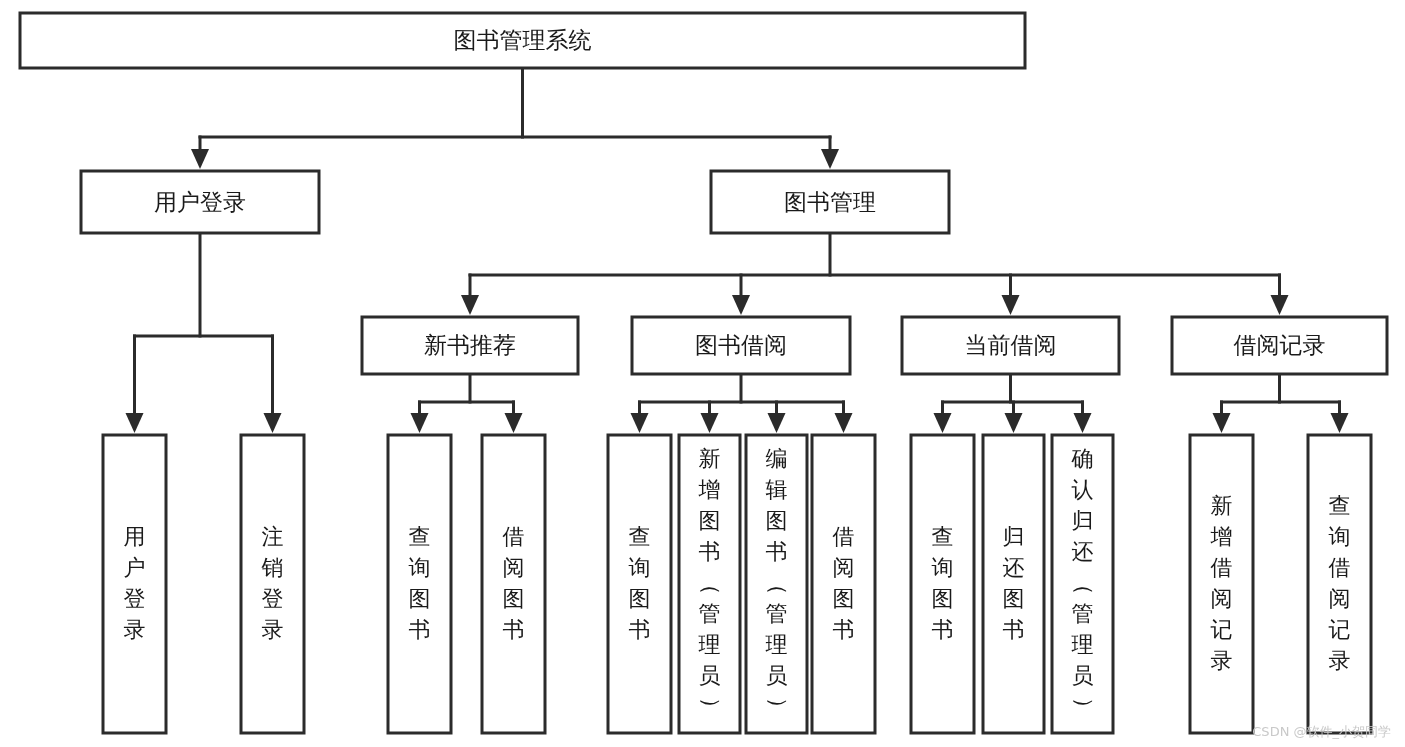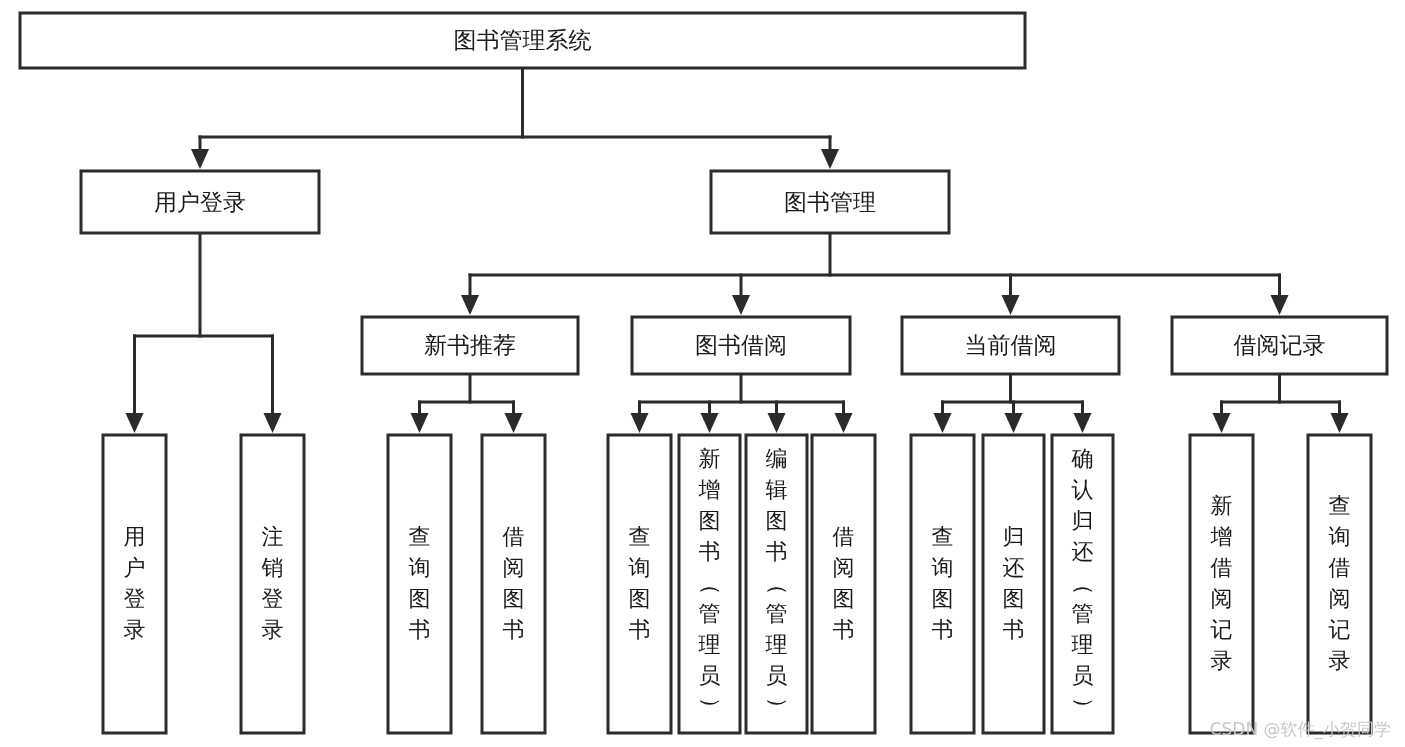--- a/index.html
+++ b/index.html
@@ -18,21 +18,21 @@
     fill:#1a1a1a;
     font-family:"DejaVu Sans","Liberation Sans",sans-serif;
     text-anchor:middle;
     dominant-baseline:middle;
   }
   .label-h{font-size:23px;}
   .label-v{font-size:22px;}
   .watermark{
     position:absolute;
     right:14px;bottom:6px;
-    font-size:17px;
+    font-size:13px;
     color:#c9c9c9;
     font-family:"DejaVu Sans","Liberation Sans",sans-serif;
     white-space:nowrap;
     pointer-events:none;
   }
 </style>
 </head>
 <body>
 
 <div id="diagram-root">

